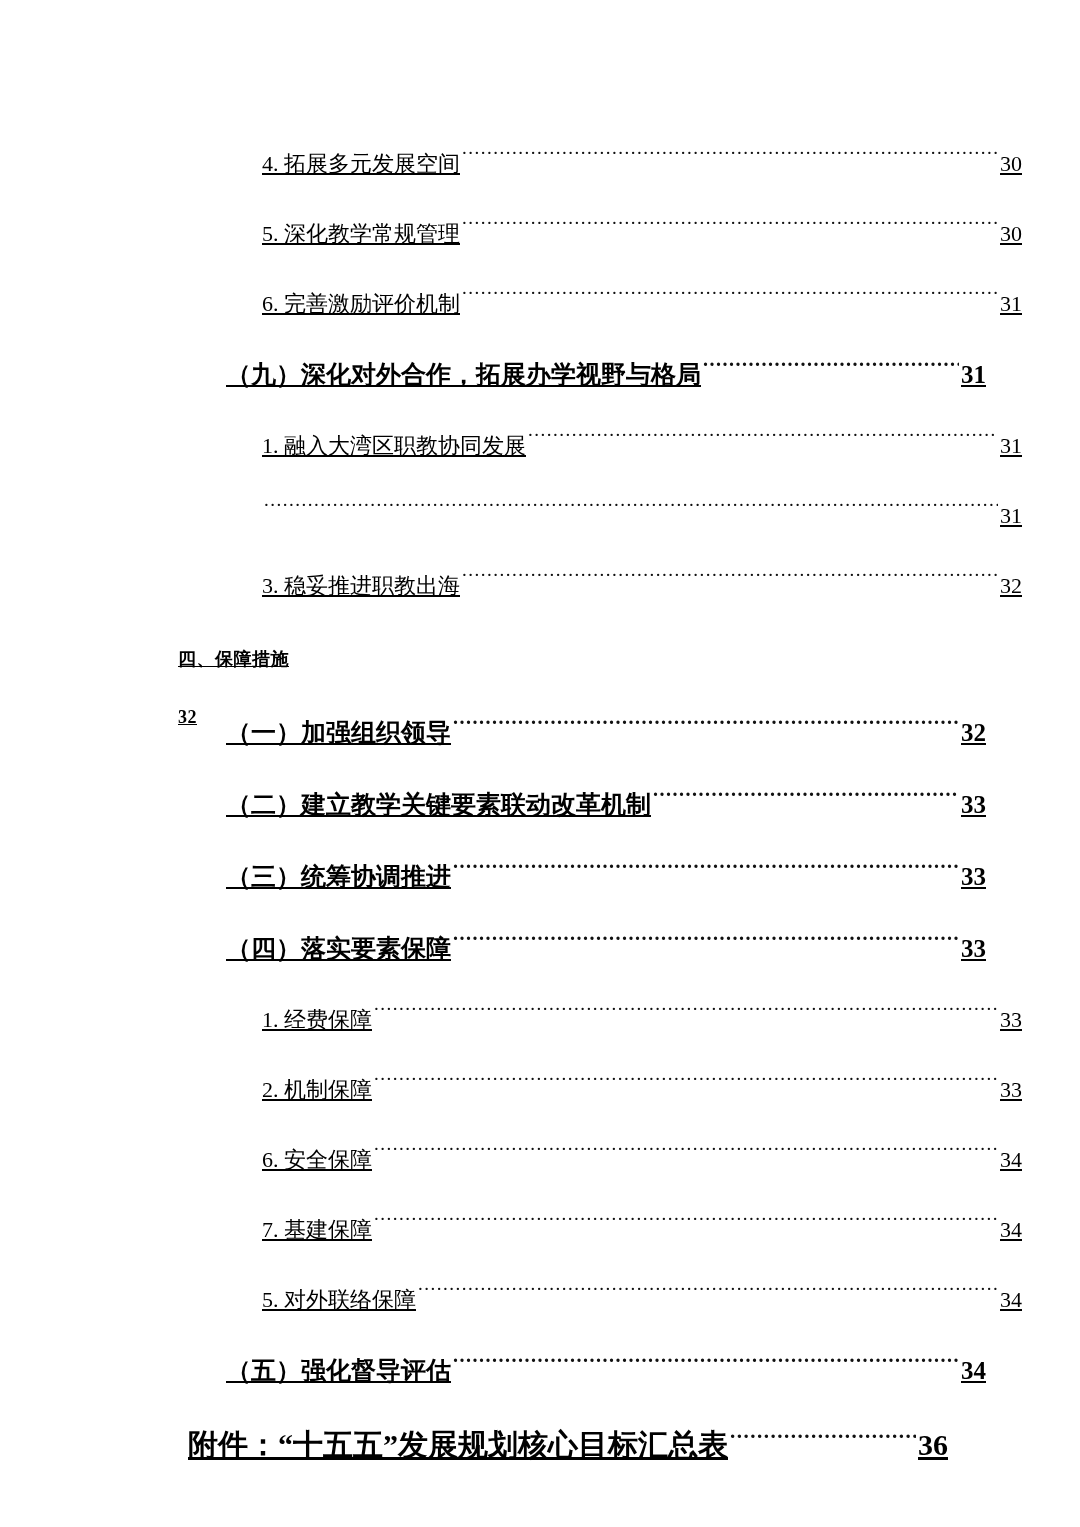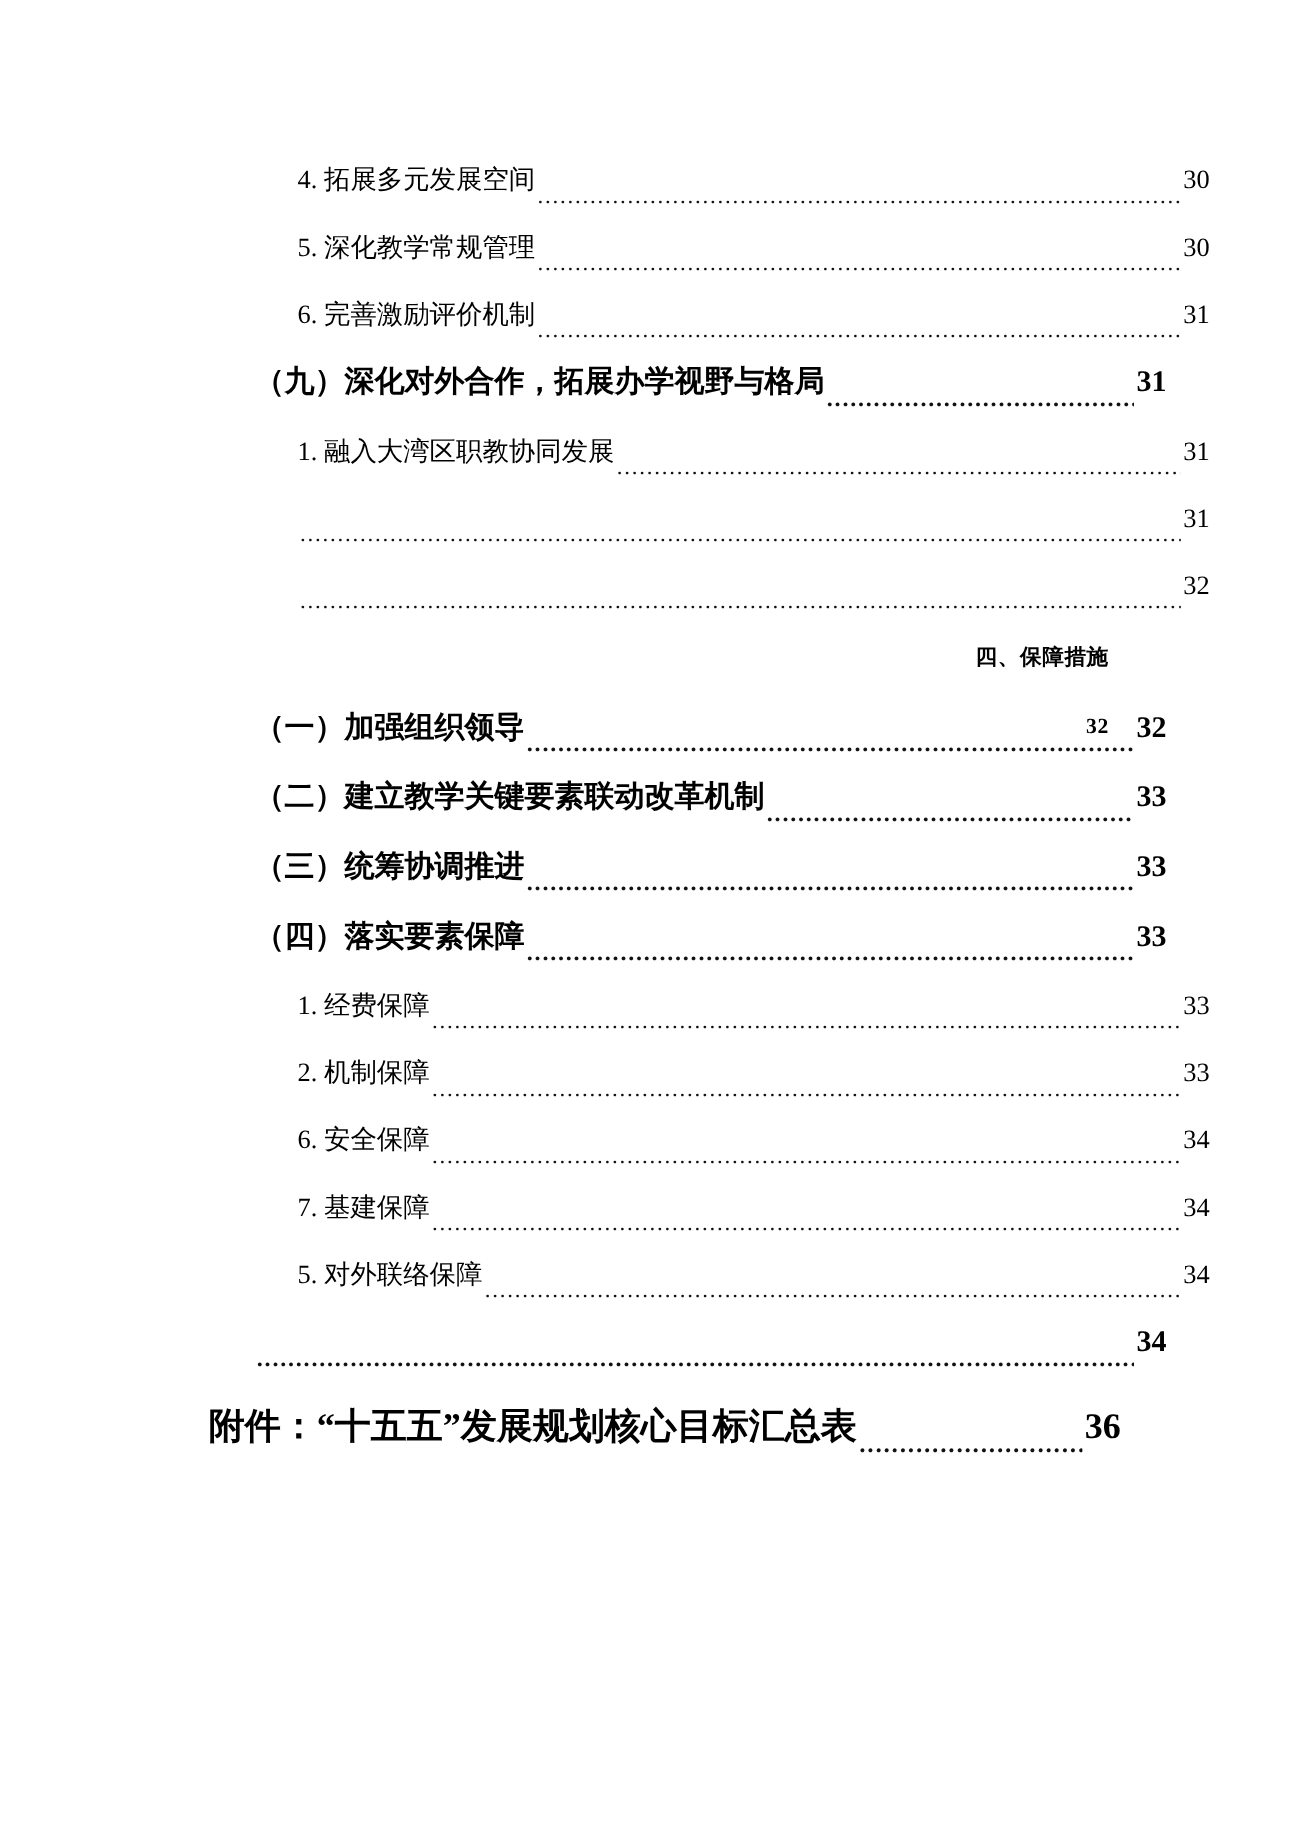--- a/index.html
+++ b/index.html
@@ -19,24 +19,25 @@
     width: 1080px;
     height: 1527px;
     box-sizing: border-box;
     padding: 120px 160px 0 160px;
   }
   .toc {
     width: 100%;
   }
   .toc-entry {
     display: flex;
-    align-items: flex-end;
+    align-items: flex-start;
     width: 100%;
     white-space: nowrap;
-    margin: 4px;
+    margin: 18px;
+    text-decoration: underline;
   }
   .toc-label {
     flex: 0 0 auto;
   }
   .toc-dots {
     flex: 1 1 auto;
     overflow: hidden;
     margin: 0 2px;
     position: relative;
     height: 1em;
@@ -127,20 +128,21 @@
       <div class="toc-entry lvl-h3">
         <span class="toc-label">1. 融入大湾区职教协同发展</span>
         <span class="toc-dots"></span>
         <span class="toc-page">31</span>
       </div>
       <div class="toc-entry lvl-h3">
         <span class="toc-dots"></span>
         <span class="toc-page">31</span>
       </div>
       <div class="toc-entry lvl-h3">
+        <span class="toc-label">3. 稳妥推进职教出海</span>
         <span class="toc-dots"></span>
         <span class="toc-page">32</span>
       </div>
       <div class="toc-entry lvl-h1">
         <span class="toc-label">四、保障措施</span>
         <span class="toc-dots"></span>
         <span class="toc-page">32</span>
       </div>
       <div class="toc-entry lvl-h2">
         <span class="toc-label">（一）加强组织领导</span>
@@ -181,20 +183,21 @@
         <span class="toc-label">7. 基建保障</span>
         <span class="toc-dots"></span>
         <span class="toc-page">34</span>
       </div>
       <div class="toc-entry lvl-h3">
         <span class="toc-label">5. 对外联络保障</span>
         <span class="toc-dots"></span>
         <span class="toc-page">34</span>
       </div>
       <div class="toc-entry lvl-h2">
+        <span class="toc-label">（五）强化督导评估</span>
         <span class="toc-dots"></span>
         <span class="toc-page">34</span>
       </div>
       <div class="toc-entry lvl-attach">
         <span class="toc-label">附件：“十五五”发展规划核心目标汇总表</span>
         <span class="toc-dots"></span>
         <span class="toc-page">36</span>
       </div>
     </div>
 </div>

